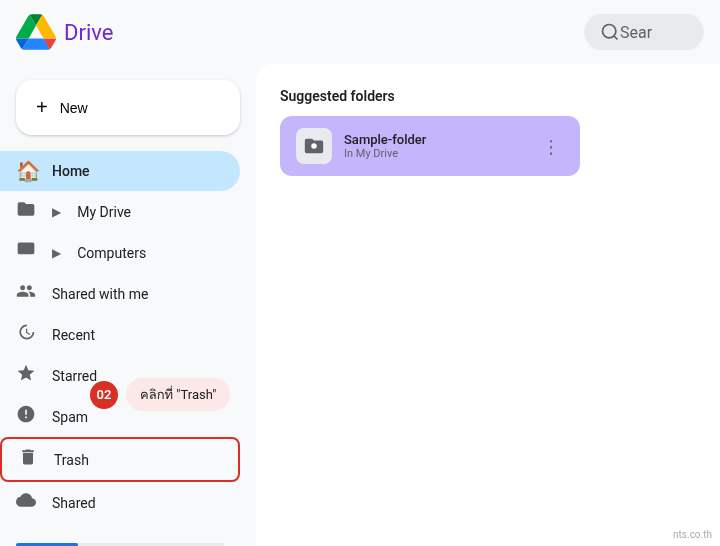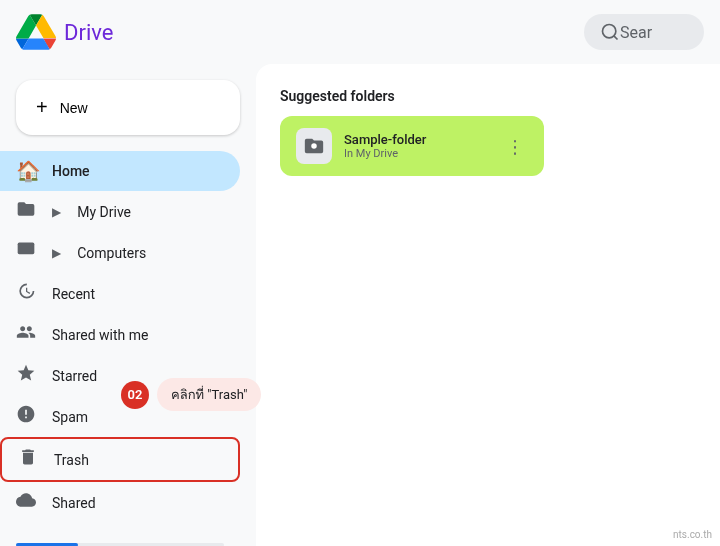--- a/index.html
+++ b/index.html
@@ -133,24 +133,24 @@
       font-size: 14px;
       font-weight: 600;
       color: #202124;
       margin-bottom: 12px;
     }
 
     .folder-card {
       display: flex;
       align-items: center;
       justify-content: space-between;
-      background: #bef264;
+      background: #c4b5fd;
       border-radius: 12px;
       padding: 12px 16px;
-      width: 264px;
+      width: 300px;
     }
     .folder-card-left {
       display: flex;
       align-items: center;
       gap: 12px;
     }
     .folder-card-icon {
       width: 36px;
       height: 36px;
       background: #e8eaed;
@@ -196,21 +196,20 @@
 
     
     .annotation-container {
       position: absolute;
       left: 90px;
       top: 378px;
       display: flex;
       align-items: center;
       gap: 8px;
       z-index: 20;
-      margin-left: 31px;
     }
     .annotation-badge {
       background: #d93025;
       color: #fff;
       border-radius: 50%;
       width: 28px;
       height: 28px;
       display: flex;
       align-items: center;
       justify-content: center;
@@ -285,32 +284,32 @@
             <rect x="2" y="3" width="20" height="14" rx="2"></rect>
             <path d="M8 21h8M12 17v4"></path>
           </svg>
       </span>
       <span class="chevron">▶</span>
       <span>Computers</span>
     </div>
     <div class="nav-item">
       <span class="icon">
         <svg width="20" height="20" viewBox="0 0 24 24" fill="#5f6368">
+            <path d="M16 11c1.66 0 2.99-1.34 2.99-3S17.66 5 16 5c-1.66 0-3 1.34-3 3s1.34 3 3 3zm-8 0c1.66 0 2.99-1.34 2.99-3S9.66 5 8 5C6.34 5 5 6.34 5 8s1.34 3 3 3zm0 2c-2.33 0-7 1.17-7 3.5V19h14v-2.5c0-2.33-4.67-3.5-7-3.5zm8 0c-.29 0-.62.02-.97.05 1.16.84 1.97 1.97 1.97 3.45V19h6v-2.5c0-2.33-4.67-3.5-7-3.5z"></path>
+          </svg>
+      </span>
+      <span>Shared with me</span>
+    </div>
+    <div class="nav-item">
+      <span class="icon">
+        <svg width="20" height="20" viewBox="0 0 24 24" fill="#5f6368">
             <path d="M13 3a9 9 0 1 0 9 9h-2a7 7 0 1 1-7-7V3zm-1 5v5l4.25 2.52.77-1.28-3.52-2.09V8H12z"></path>
           </svg>
       </span>
       <span>Recent</span>
-    </div>
-    <div class="nav-item">
-      <span class="icon">
-        <svg width="20" height="20" viewBox="0 0 24 24" fill="#5f6368">
-            <path d="M16 11c1.66 0 2.99-1.34 2.99-3S17.66 5 16 5c-1.66 0-3 1.34-3 3s1.34 3 3 3zm-8 0c1.66 0 2.99-1.34 2.99-3S9.66 5 8 5C6.34 5 5 6.34 5 8s1.34 3 3 3zm0 2c-2.33 0-7 1.17-7 3.5V19h14v-2.5c0-2.33-4.67-3.5-7-3.5zm8 0c-.29 0-.62.02-.97.05 1.16.84 1.97 1.97 1.97 3.45V19h6v-2.5c0-2.33-4.67-3.5-7-3.5z"></path>
-          </svg>
-      </span>
-      <span>Shared with me</span>
     </div>
     <div class="nav-item">
       <span class="icon">
         <svg width="20" height="20" viewBox="0 0 24 24" fill="#5f6368">
             <path d="M12 17.27L18.18 21l-1.64-7.03L22 9.24l-7.19-.61L12 2 9.19 8.63 2 9.24l5.46 4.73L5.82 21z"></path>
           </svg>
       </span>
       <span>Starred</span>
     </div>
     <div class="nav-item">

